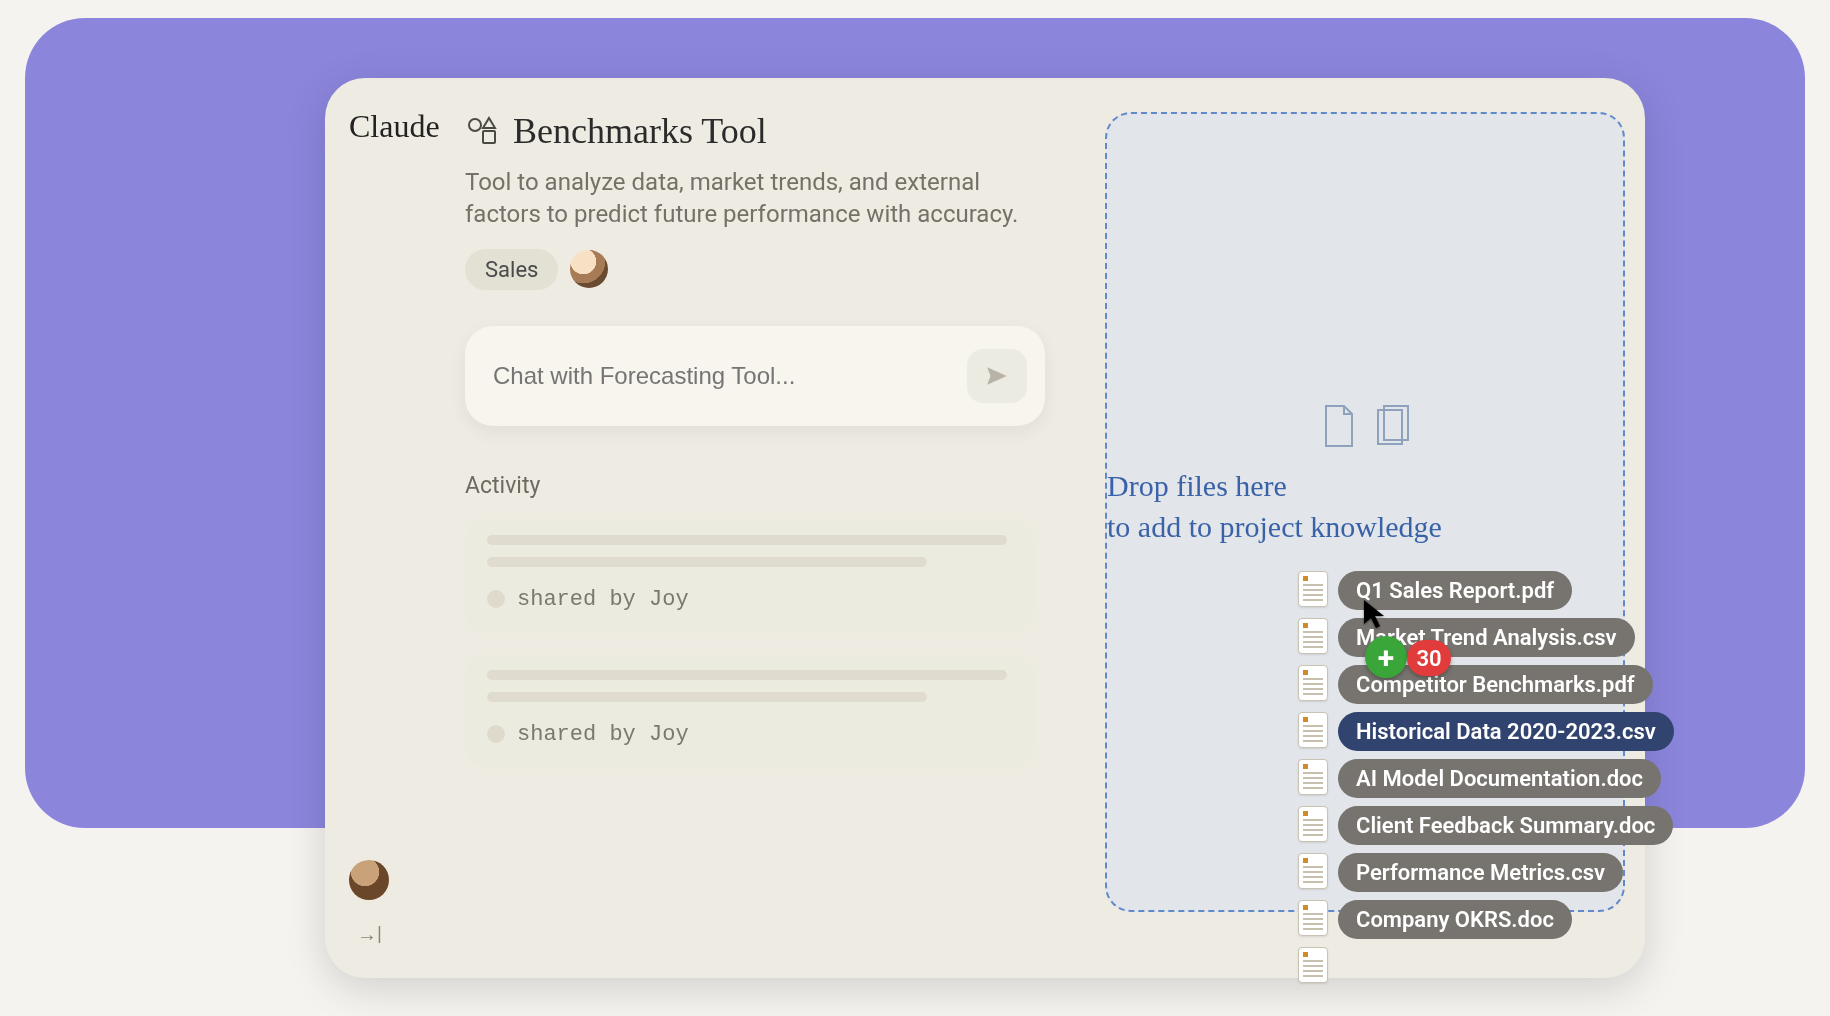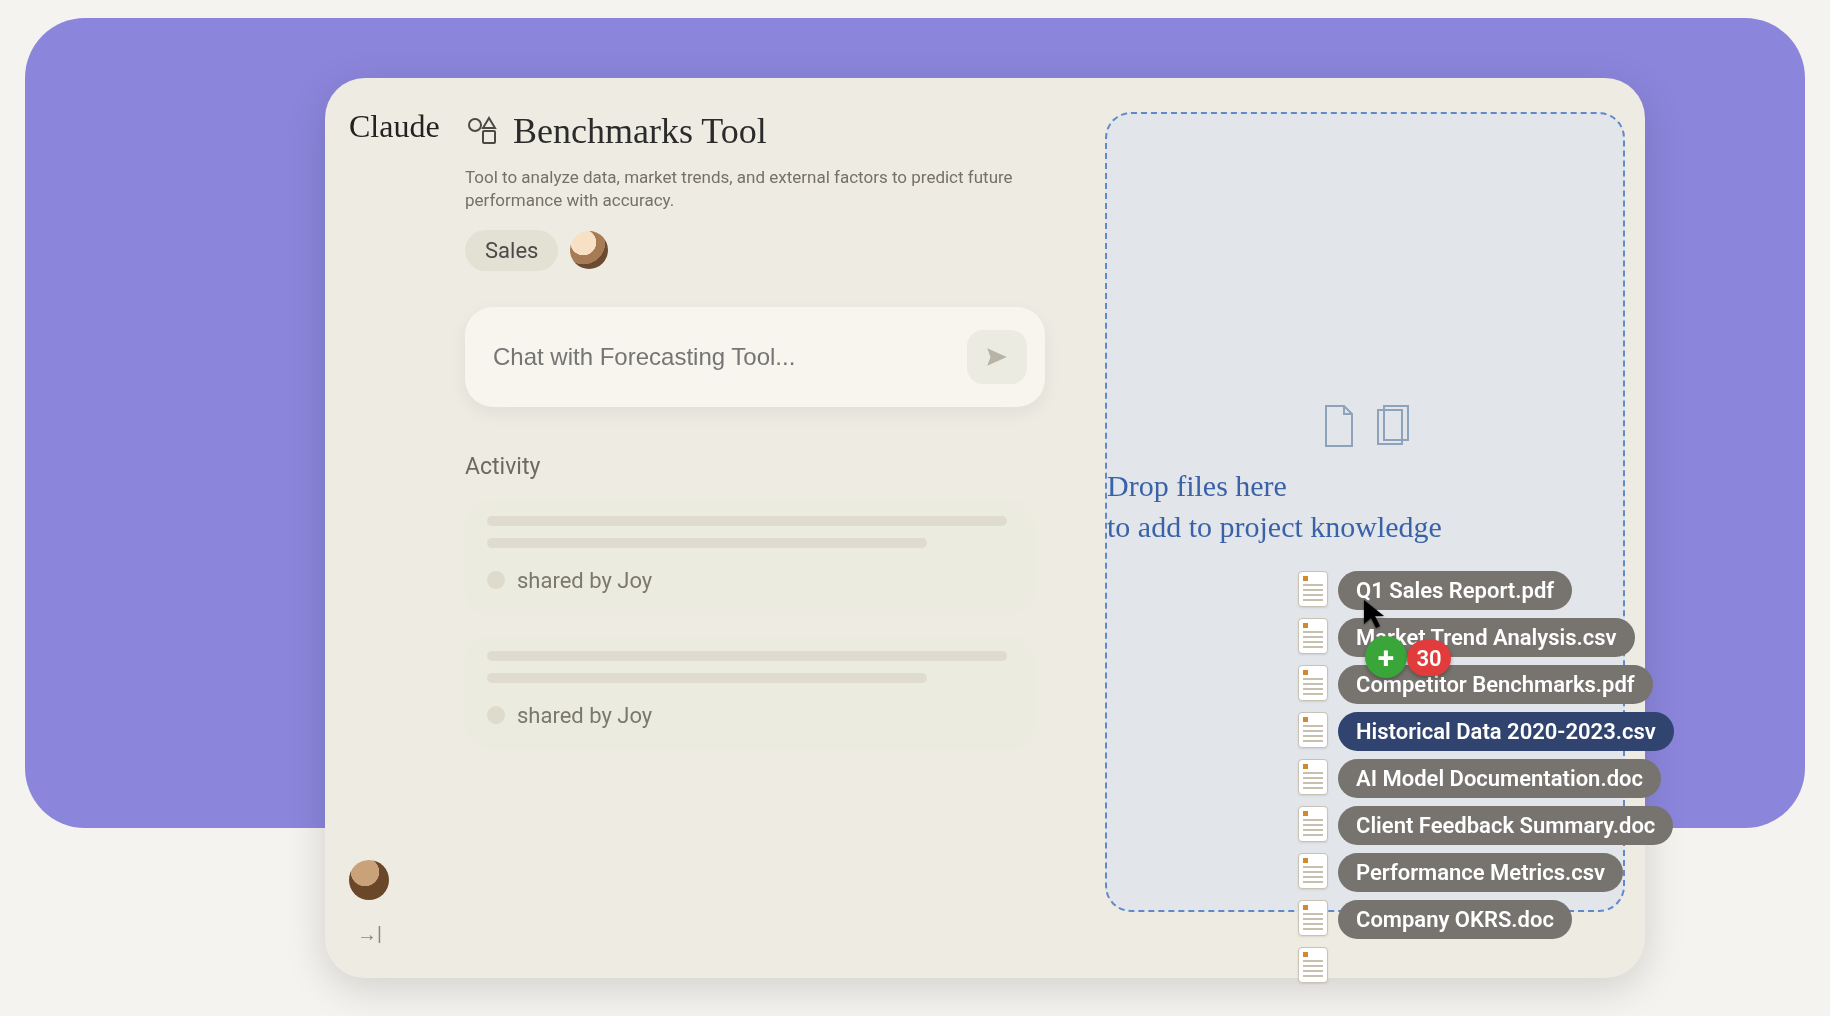--- a/index.html
+++ b/index.html
@@ -40,21 +40,21 @@
   }
   .title-row { display: flex; align-items: center; gap: 14px; }
   .shapes-icon svg { width: 34px; height: 34px; display:block; }
   .title {
     font-family: Georgia, "Times New Roman", serif;
     font-size: 36px;
     color: #2b2b2b;
   }
   .desc {
     margin-top: 14px;
-    font-size: 17px;
+    font-size: 24px;
     color: #757168;
     line-height: 1.35;
     max-width: 580px;
   }
   .tag-row { margin-top: 18px; display:flex; align-items:center; gap:12px; }
   .tag {
     background: #e3e0d4;
     border-radius: 999px;
     padding: 8px 20px;
     font-size: 22px;
@@ -98,21 +98,21 @@
     padding: 16px 22px 22px 22px;
     background: #ecebe0;
     border-radius: 24px;
   }
   .skeleton-long, .skeleton-short {
     height: 10px; border-radius: 6px;
     background: #dfdccf;
   }
   .skeleton-long { width: 520px; }
   .skeleton-short { width: 440px; margin-top: 12px; }
-  .shared-row { margin-top: 20px; display:flex; align-items:center; gap:12px; }
+  .shared-row { margin-top: 20px; display:flex; align-items:center; gap:12px;font-family:Liberation Mono, monospace; }
   .dot { width:18px; height:18px; border-radius:50%; background:#dedbcd; }
   .shared-text { font-size: 22px; color:#7b786e; }
   .user-avatar {
     position:absolute; left: 24px; bottom: 78px;
     width: 40px; height: 40px; border-radius:50%;
     background: radial-gradient(circle at 40% 30%, #caa27a 0 38%, #6a4728 39% 100%);
   }
   .collapse-icon {
     position:absolute; left: 32px; bottom: 32px;
     color: #8a8578; font-size: 20px;

